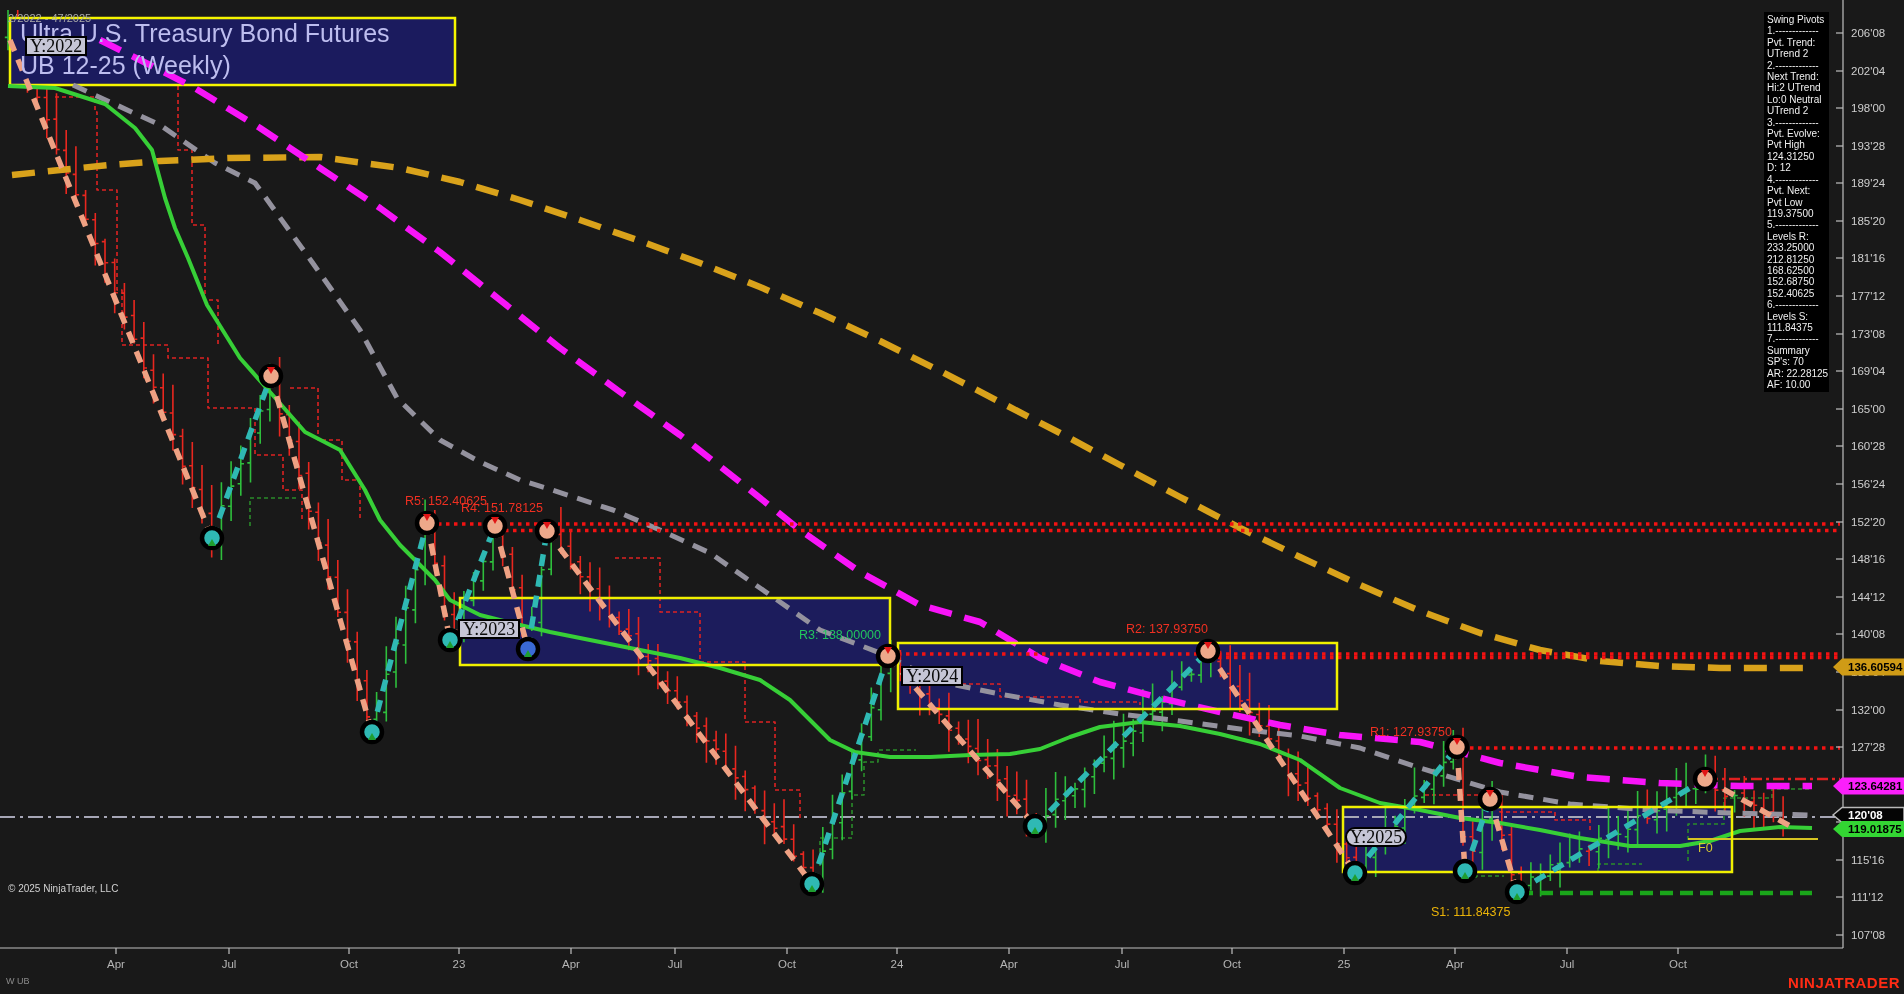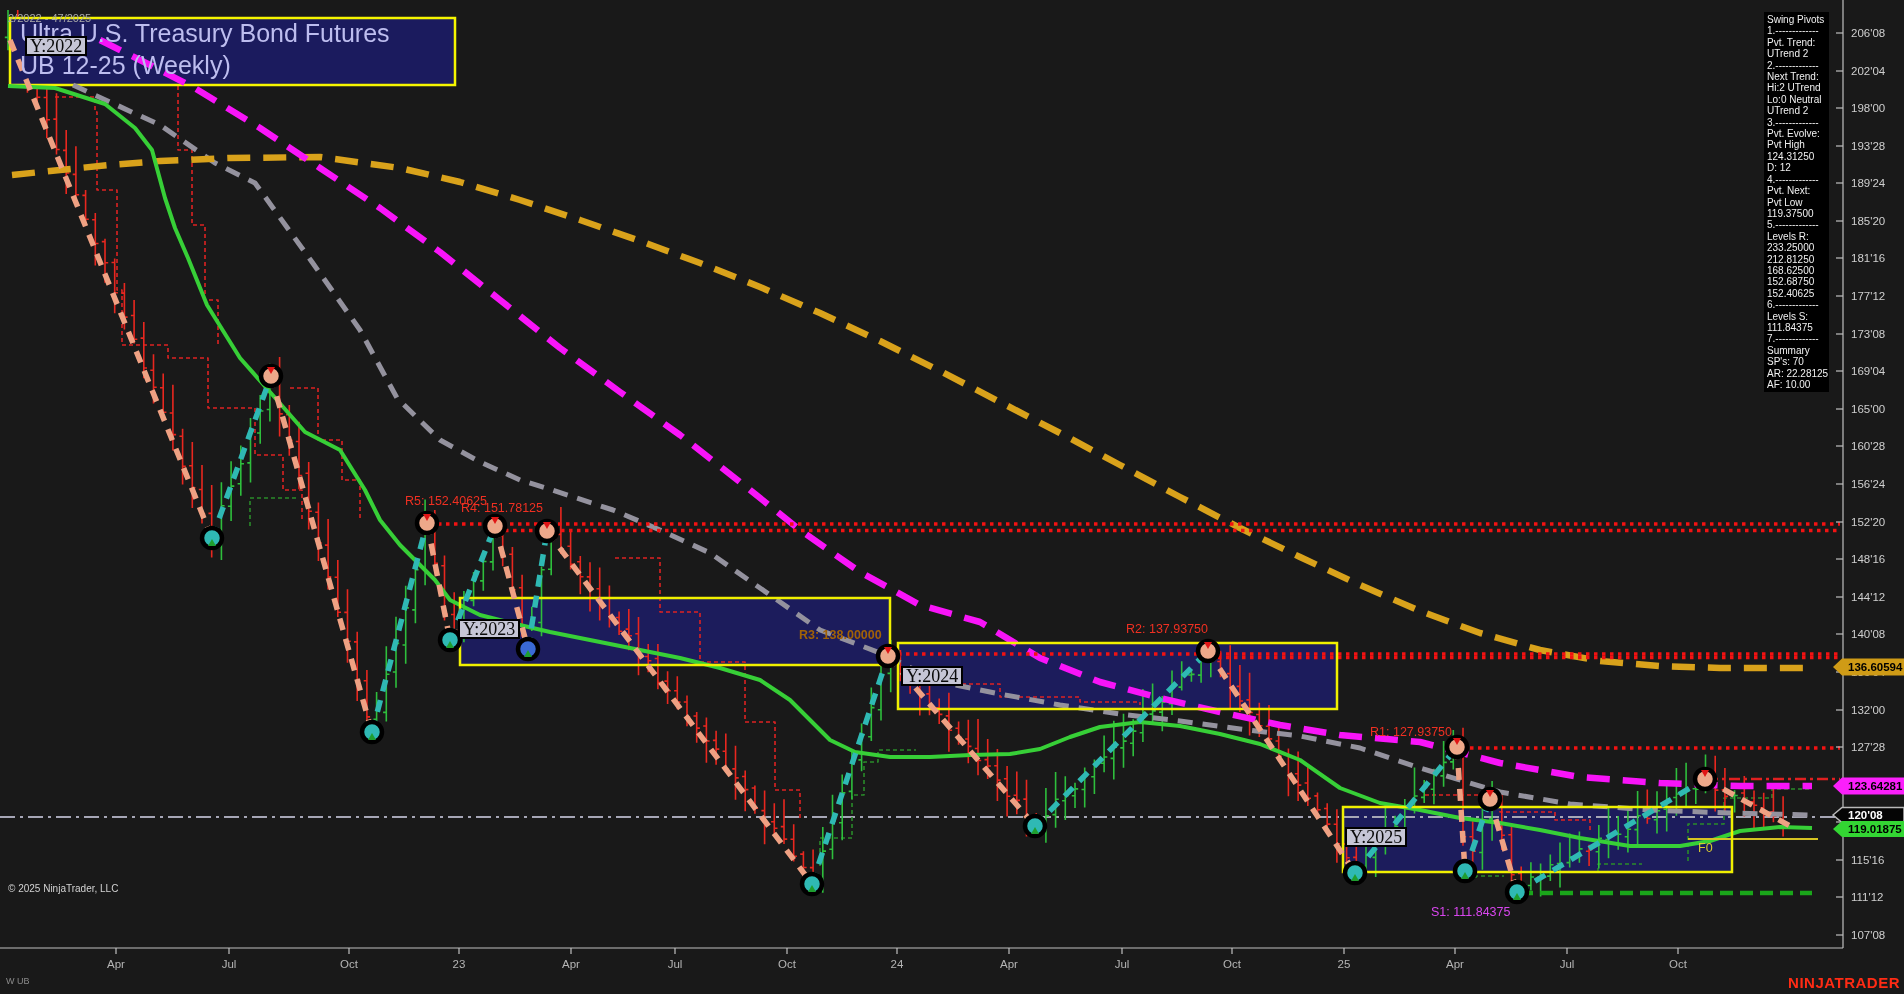--- a/index.html
+++ b/index.html
@@ -253,29 +253,29 @@
   <div class="range-label">2/2022 - 47/2025</div>
 
   <div class="title-box">
     <div class="title-line1">Ultra U.S. Treasury Bond Futures</div>
     <div class="title-line2">UB 12-25 (Weekly)</div>
   </div>
 
   <div id="overlay">
       <div class="lvl" style="left: 405px; top: 494px; color: rgb(240, 48, 34);">R5: 152.40625</div>
       <div class="lvl" style="left: 461px; top: 501px; color: rgb(240, 48, 34);">R4: 151.78125</div>
-      <div class="lvl" style="left: 799px; top: 628px; color: #a16207; font-weight: bold;">R3: 138.00000</div>
+      <div class="lvl" style="left: 799px; top: 628px; color: #22c55e;">R3: 138.00000</div>
       <div class="lvl" style="left: 1126px; top: 622px; color: rgb(240, 48, 34);">R2: 137.93750</div>
       <div class="lvl" style="left: 1370px; top: 725px; color: rgb(240, 48, 34);">R1: 127.93750</div>
-      <div class="lvl" style="left: 1431px; top: 905px; color: #d946ef;">S1: 111.84375</div>
+      <div class="lvl" style="left: 1431px; top: 905px; color: #eab308;">S1: 111.84375</div>
       <div class="lvl" style="left: 1698px; top: 841px; color: rgb(216, 202, 48);">F0</div>
       <div class="ylabel" style="left: 25px; top: 36px;">Y:2022</div>
       <div class="ylabel" style="left: 458px; top: 619px;">Y:2023</div>
       <div class="ylabel" style="left: 901px; top: 666px;">Y:2024</div>
-      <div class="ylabel" style="left: 1345px; top: 827px;">Y:2025</div>
+      <div class="ylabel" style="left: 1345px; top: 827px; border-radius: 10px;">Y:2025</div>
     </div>
 
   <div class="panel" id="swing-panel">
       <div>Swing Pivots</div>
       <div>1.-------------</div>
       <div>Pvt. Trend:</div>
       <div>UTrend 2</div>
       <div>2.-------------</div>
       <div>Next Trend:</div>
       <div>Hi:2 UTrend</div>

